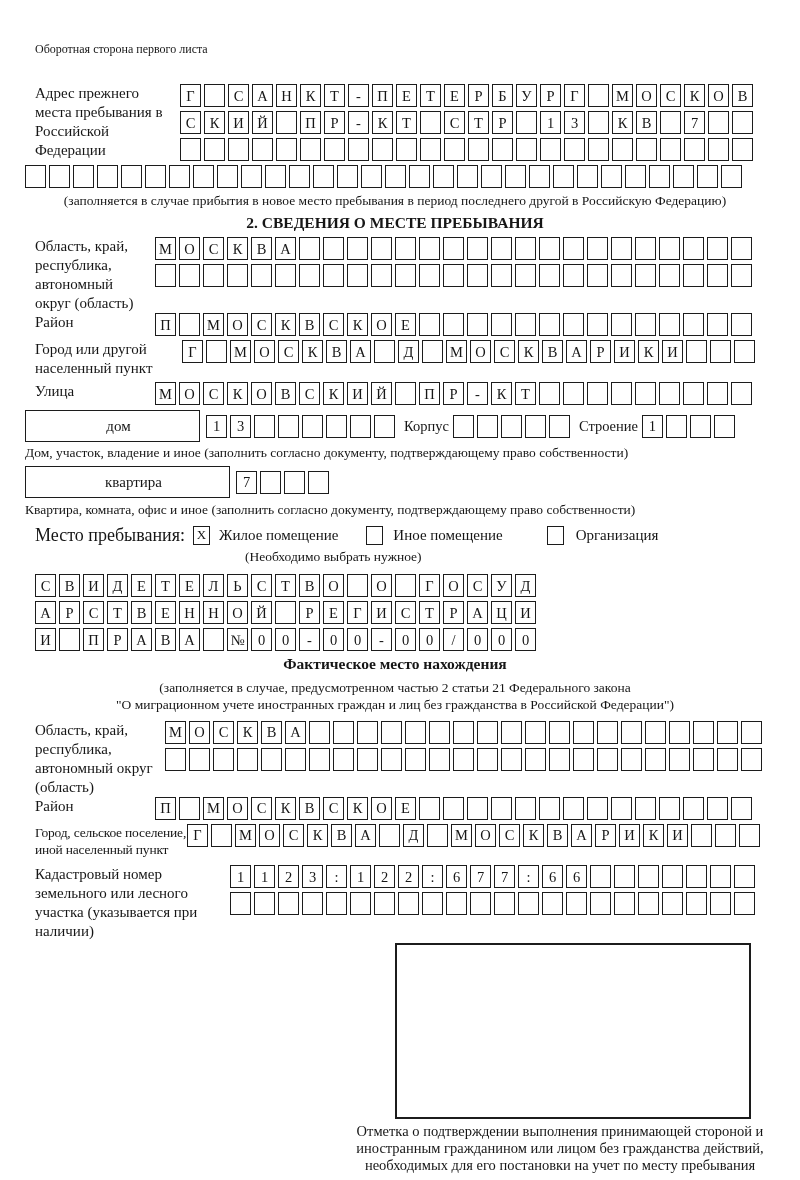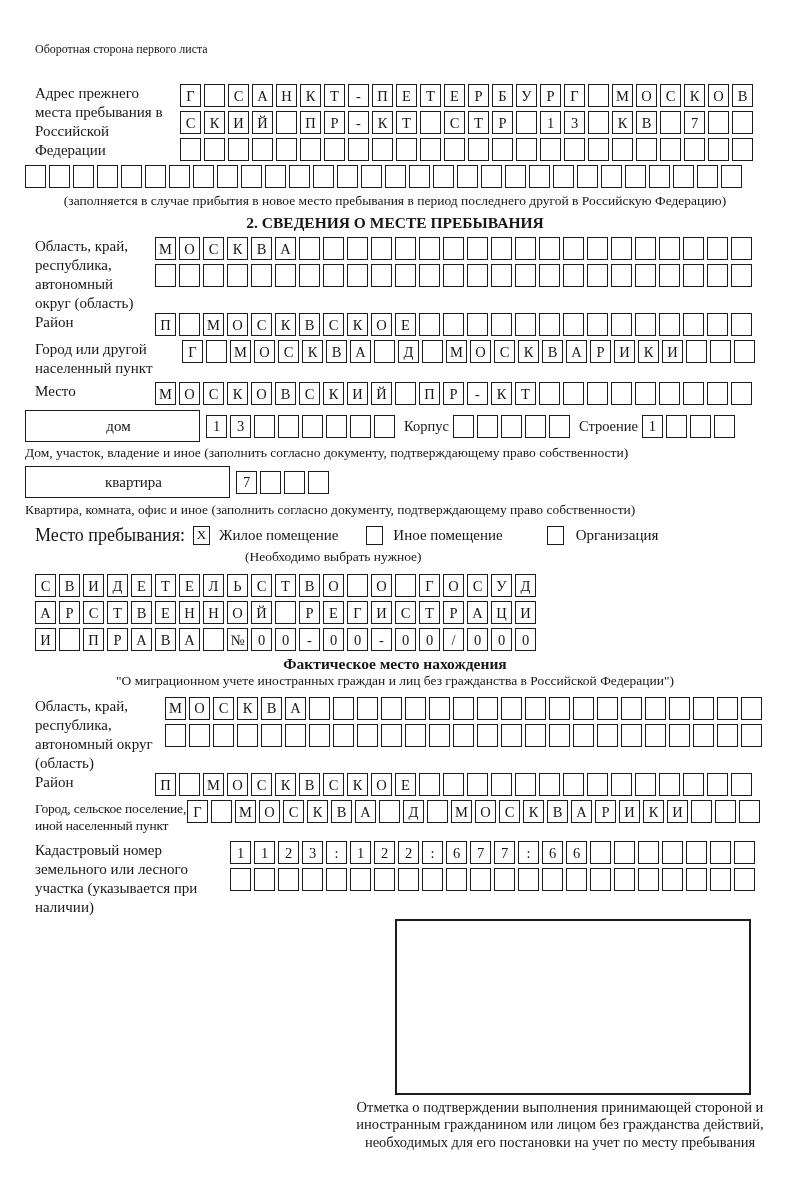--- a/index.html
+++ b/index.html
@@ -286,21 +286,21 @@
         <div class="cell">И</div>
         <div class="cell">К</div>
         <div class="cell">И</div>
         <div class="cell"></div>
         <div class="cell"></div>
         <div class="cell"></div>
       </div>
   </div>
 
   <div class="field" style="margin-top:4px">
-    <div class="flabel">Место</div>
+    <div class="flabel">Улица</div>
     <div class="boxrow">
         <div class="cell">М</div>
         <div class="cell">О</div>
         <div class="cell">С</div>
         <div class="cell">К</div>
         <div class="cell">О</div>
         <div class="cell">В</div>
         <div class="cell">С</div>
         <div class="cell">К</div>
         <div class="cell">И</div>
@@ -443,20 +443,21 @@
           <div class="cell">0</div>
           <div class="cell">/</div>
           <div class="cell">0</div>
           <div class="cell">0</div>
           <div class="cell">0</div>
         </div>
     </div>
   </div>
 
   <div class="title" style="margin-top:4px">Фактическое место нахождения</div>
+  <div class="caption center" style="margin-top:7px">(заполняется в случае, предусмотренном частью 2 статьи 21 Федерального закона</div>
   <div class="caption center">"О миграционном учете иностранных граждан и лиц без гражданства в Российской Федерации")</div>
 
   <div class="field" style="margin-top:7px">
     <div class="flabel">
       <span class="inner" style="width:130px">Область, край, республика, автономный округ (область)</span>
     </div>
     <div class="boxcol">
       <div class="boxrow">
           <div class="cell">М</div>
           <div class="cell">О</div>

